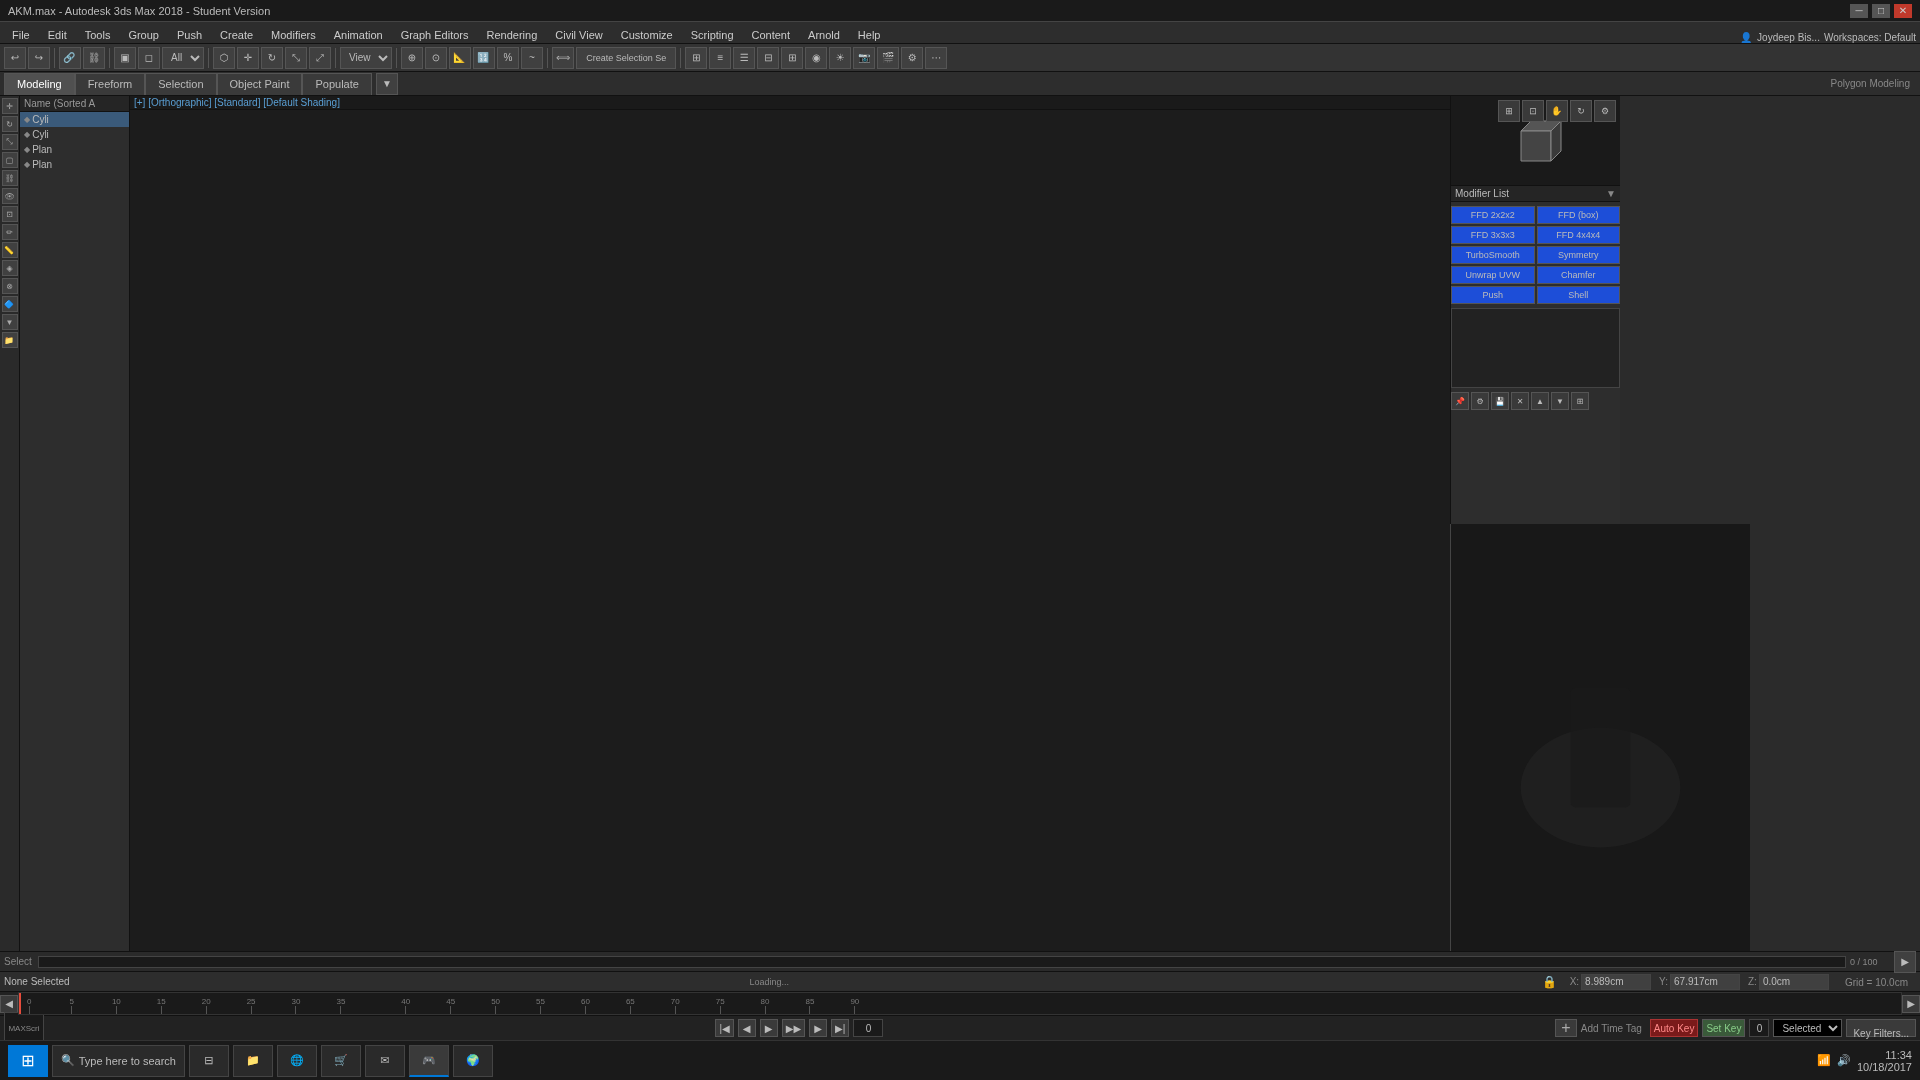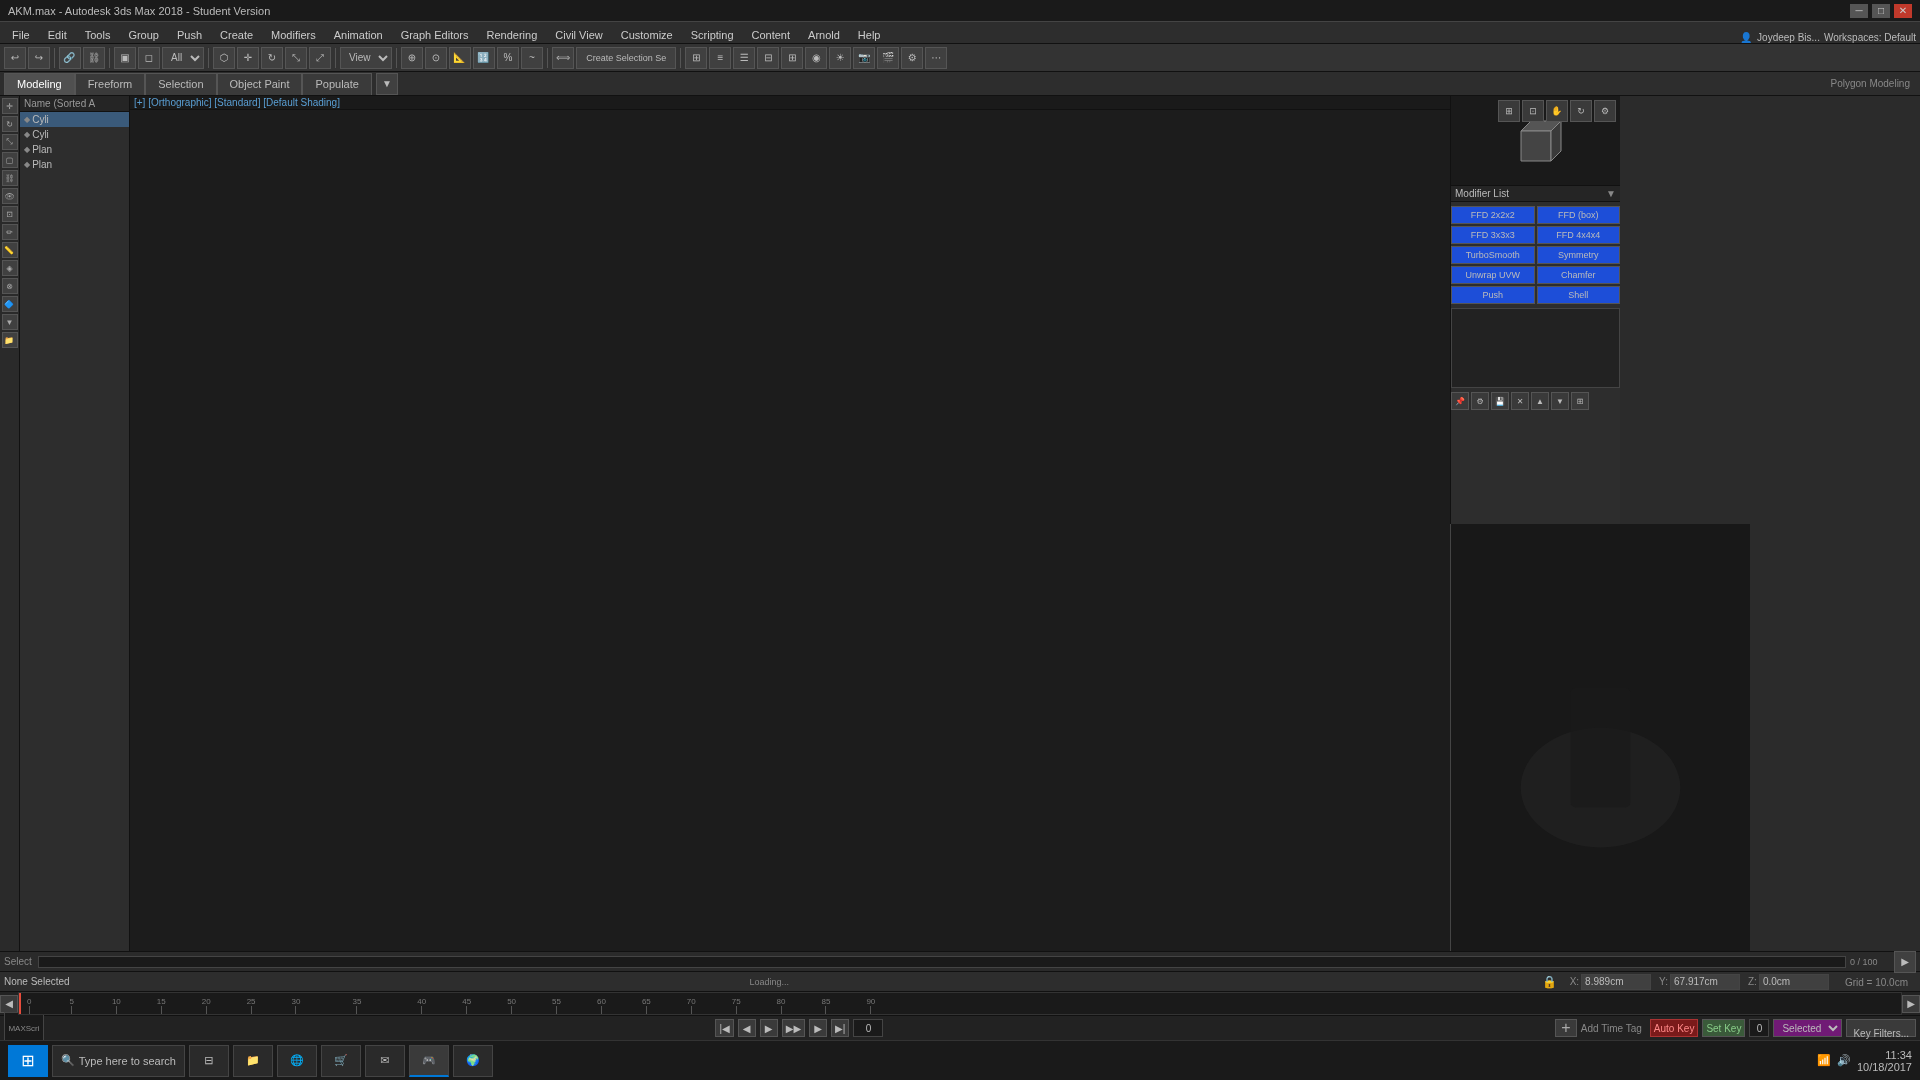--- a/index.html
+++ b/index.html
@@ -83,21 +83,21 @@
     #status-row { height: 20px; display: flex; align-items: center; padding: 0 4px; gap: 8px; background: #2d2d2d; border-bottom: 1px solid #111; }
     #status-text { color: #bbb; font-size: 10px; flex: 1; }
     .coord-group { display: flex; align-items: center; gap: 2px; }
     .coord-label { color: #888; font-size: 10px; }
     .coord-val { background: #404040; border: 1px solid #444; color: #bbb; font-size: 10px; width: 70px; height: 16px; padding: 0 3px; }
     .grid-label { color: #888; font-size: 10px; }
 
     #controls-row { height: 24px; display: flex; align-items: center; padding: 0 4px; gap: 4px; background: #222; }
     .ctrl-btn { height: 18px; min-width: 18px; background: #3a3a3a; border: 1px solid #555; color: #bbb; font-size: 10px; cursor: pointer; display: flex; align-items: center; justify-content: center; padding: 0 3px; }
     #autokey-btn { background: #7a1a1a; color: #ff8888; border: 1px solid #aa3333; }
-    #selected-dropdown { height: 18px; background: #701a75; border: 1px solid #555; color: #bbb; font-size: 10px; padding: 0 4px; }
+    #selected-dropdown { height: 18px; background: #000000; border: 1px solid #555; color: #bbb; font-size: 10px; padding: 0 4px; }
     #key-filters-btn { height: 18px; background: #3a3a3a; border: 1px solid #555; color: #bbb; font-size: 10px; cursor: pointer; padding: 8px 6px; }
 
     
     #taskbar { width: 100%; height: 40px; background: #1a1a1a; display: flex; align-items: center; padding: 0 8px; gap: 4px; border-top: 1px solid #333; position: absolute; bottom: 0; }
     #taskbar-start { width: 40px; height: 32px; background: #0078d7; display: flex; align-items: center; justify-content: center; color: #fff; font-size: 16px; cursor: pointer; }
     .taskbar-item { height: 32px; min-width: 40px; background: #2a2a2a; border: 1px solid #444; display: flex; align-items: center; justify-content: center; color: #bbb; font-size: 11px; cursor: pointer; padding: 0 8px; gap: 4px; }
     .taskbar-item.active { background: #3a3a3a; border-bottom: 2px solid #0078d7; }
     #taskbar-right { margin-left: auto; display: flex; align-items: center; gap: 6px; color: #bbb; font-size: 11px; }
     #clock { text-align: right; }
 
@@ -449,21 +449,21 @@
                 <div class="tick-line"></div>
               </div>
             <div class="tick" style="margin-right:36px;">
                 <div class="tick-label">20</div>
                 <div class="tick-line"></div>
               </div>
             <div class="tick" style="margin-right:36px;">
                 <div class="tick-label">25</div>
                 <div class="tick-line"></div>
               </div>
-            <div class="tick" style="margin-right:52px;">
+            <div class="tick" style="margin-right:36px;">
                 <div class="tick-label">30</div>
                 <div class="tick-line"></div>
               </div>
             <div class="tick" style="margin-right:56px;">
                 <div class="tick-label">35</div>
                 <div class="tick-line"></div>
               </div>
             <div class="tick" style="margin-right:36px;">
                 <div class="tick-label">40</div>
                 <div class="tick-line"></div>

